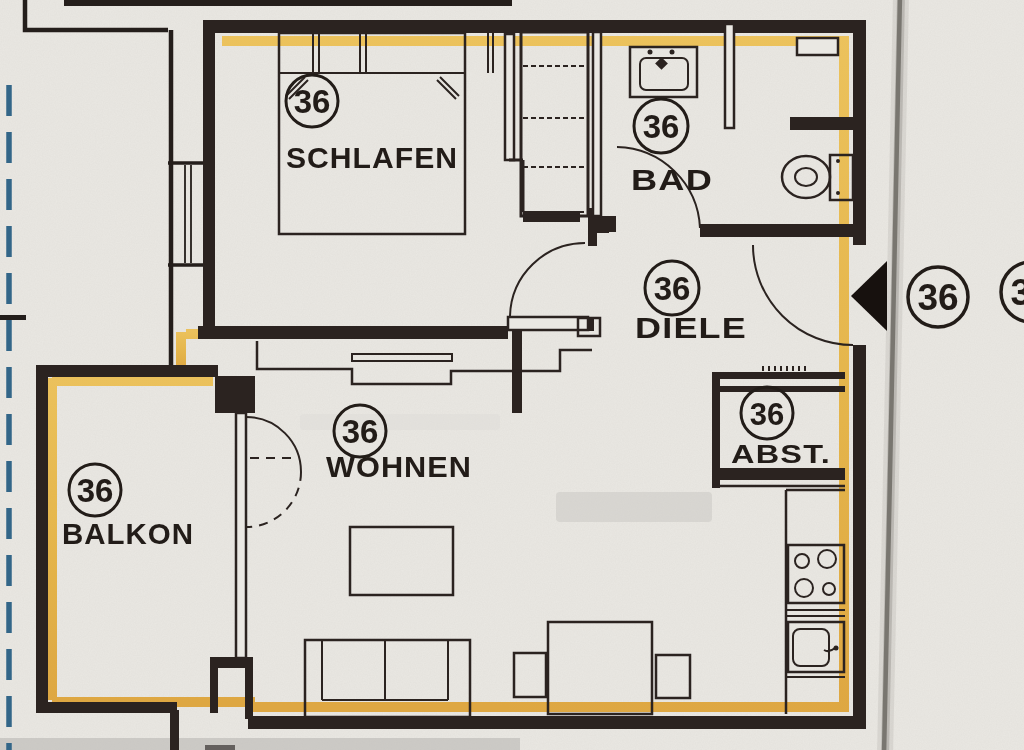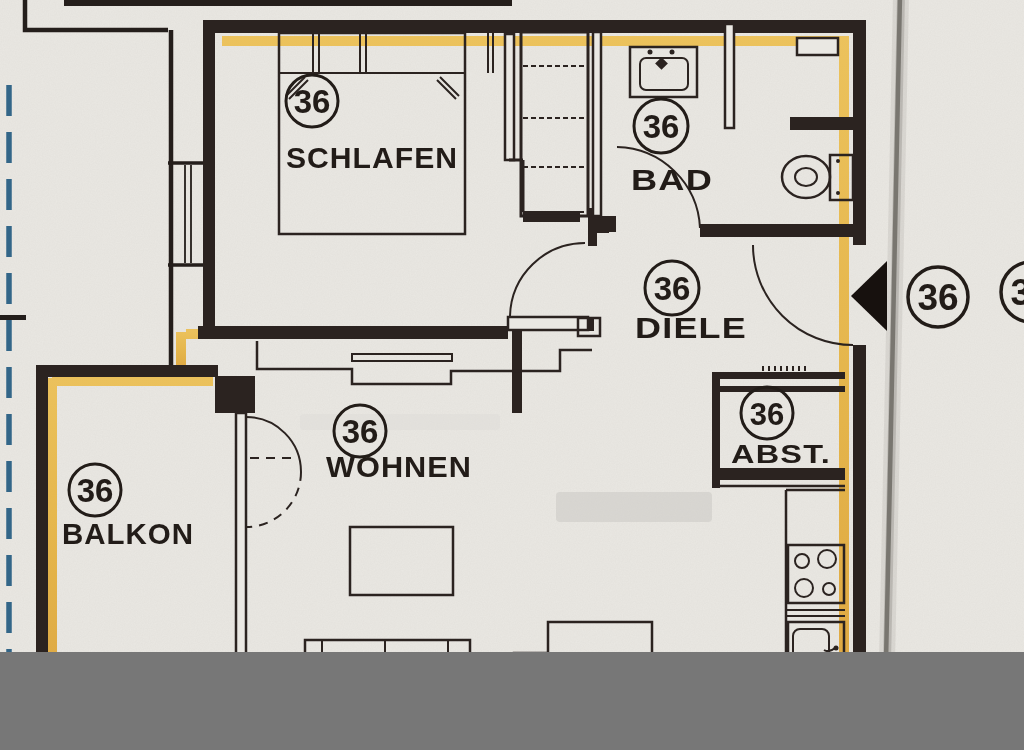--- a/index.html
+++ b/index.html
@@ -1,16 +1,16 @@
 <!DOCTYPE html>
 <html><head>
 <meta charset="utf-8">
 <style>
   html,body{margin:0;padding:0;background:#777;}
-  .stage{position:relative;width:1024px;height:652px;overflow:hidden;background:#a3a3a3;
+  .stage{position:relative;width:1024px;height:750px;overflow:hidden;background:#a3a3a3;
          font-family:"Liberation Sans",sans-serif;}
   svg{display:block}
   text{fill:#221c18;font-family:"Liberation Sans",sans-serif;font-weight:bold;}
   .roomlabel{letter-spacing:1px;}
 </style>
 </head>
 <body>
 
 <div class="stage">
 <svg width="1024" height="750" viewBox="0 0 1024 750">

